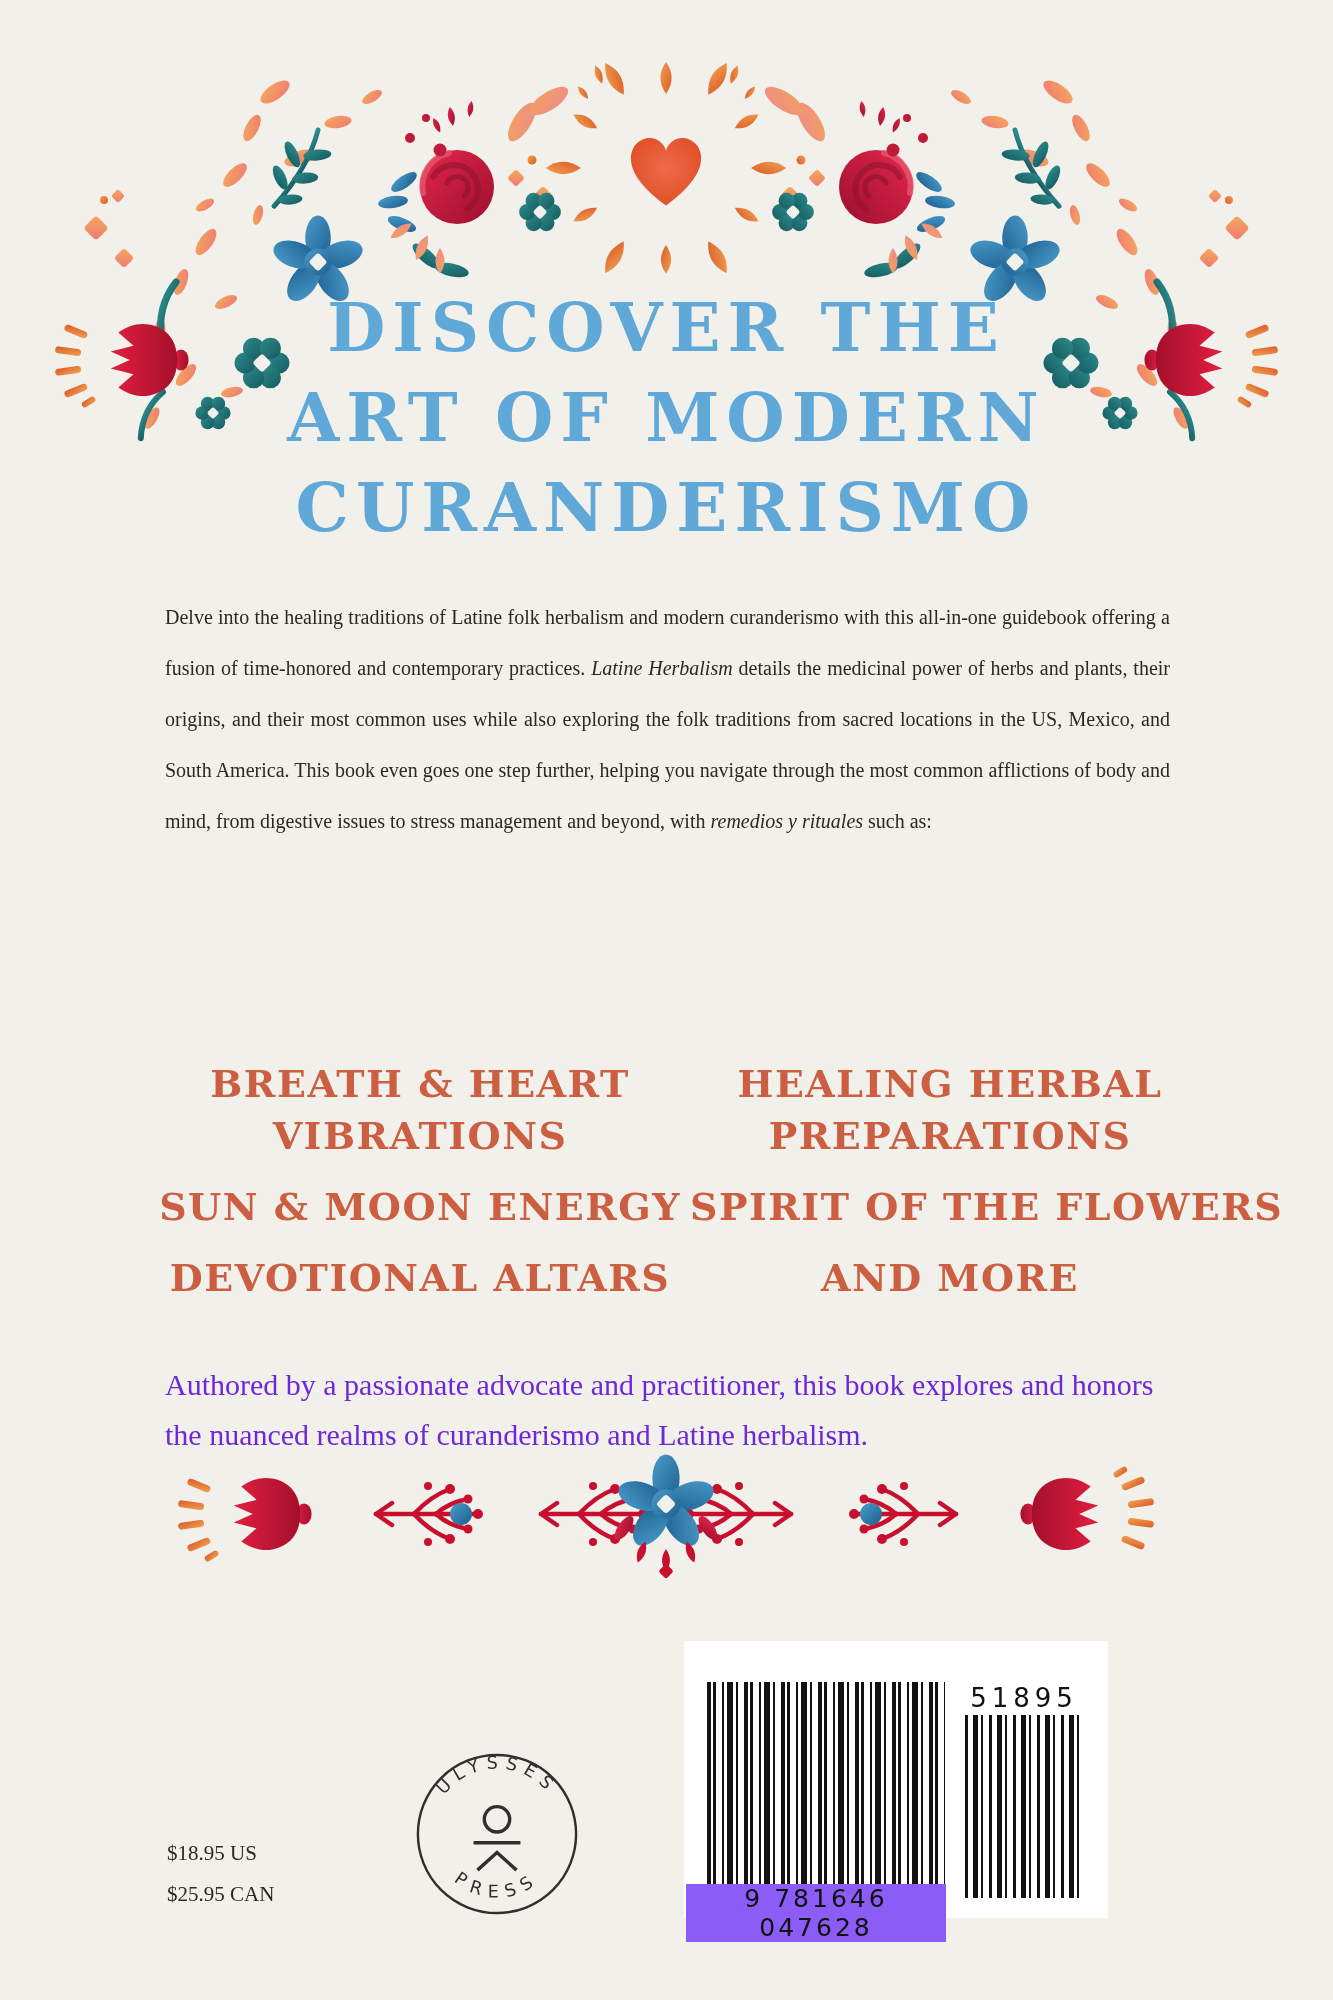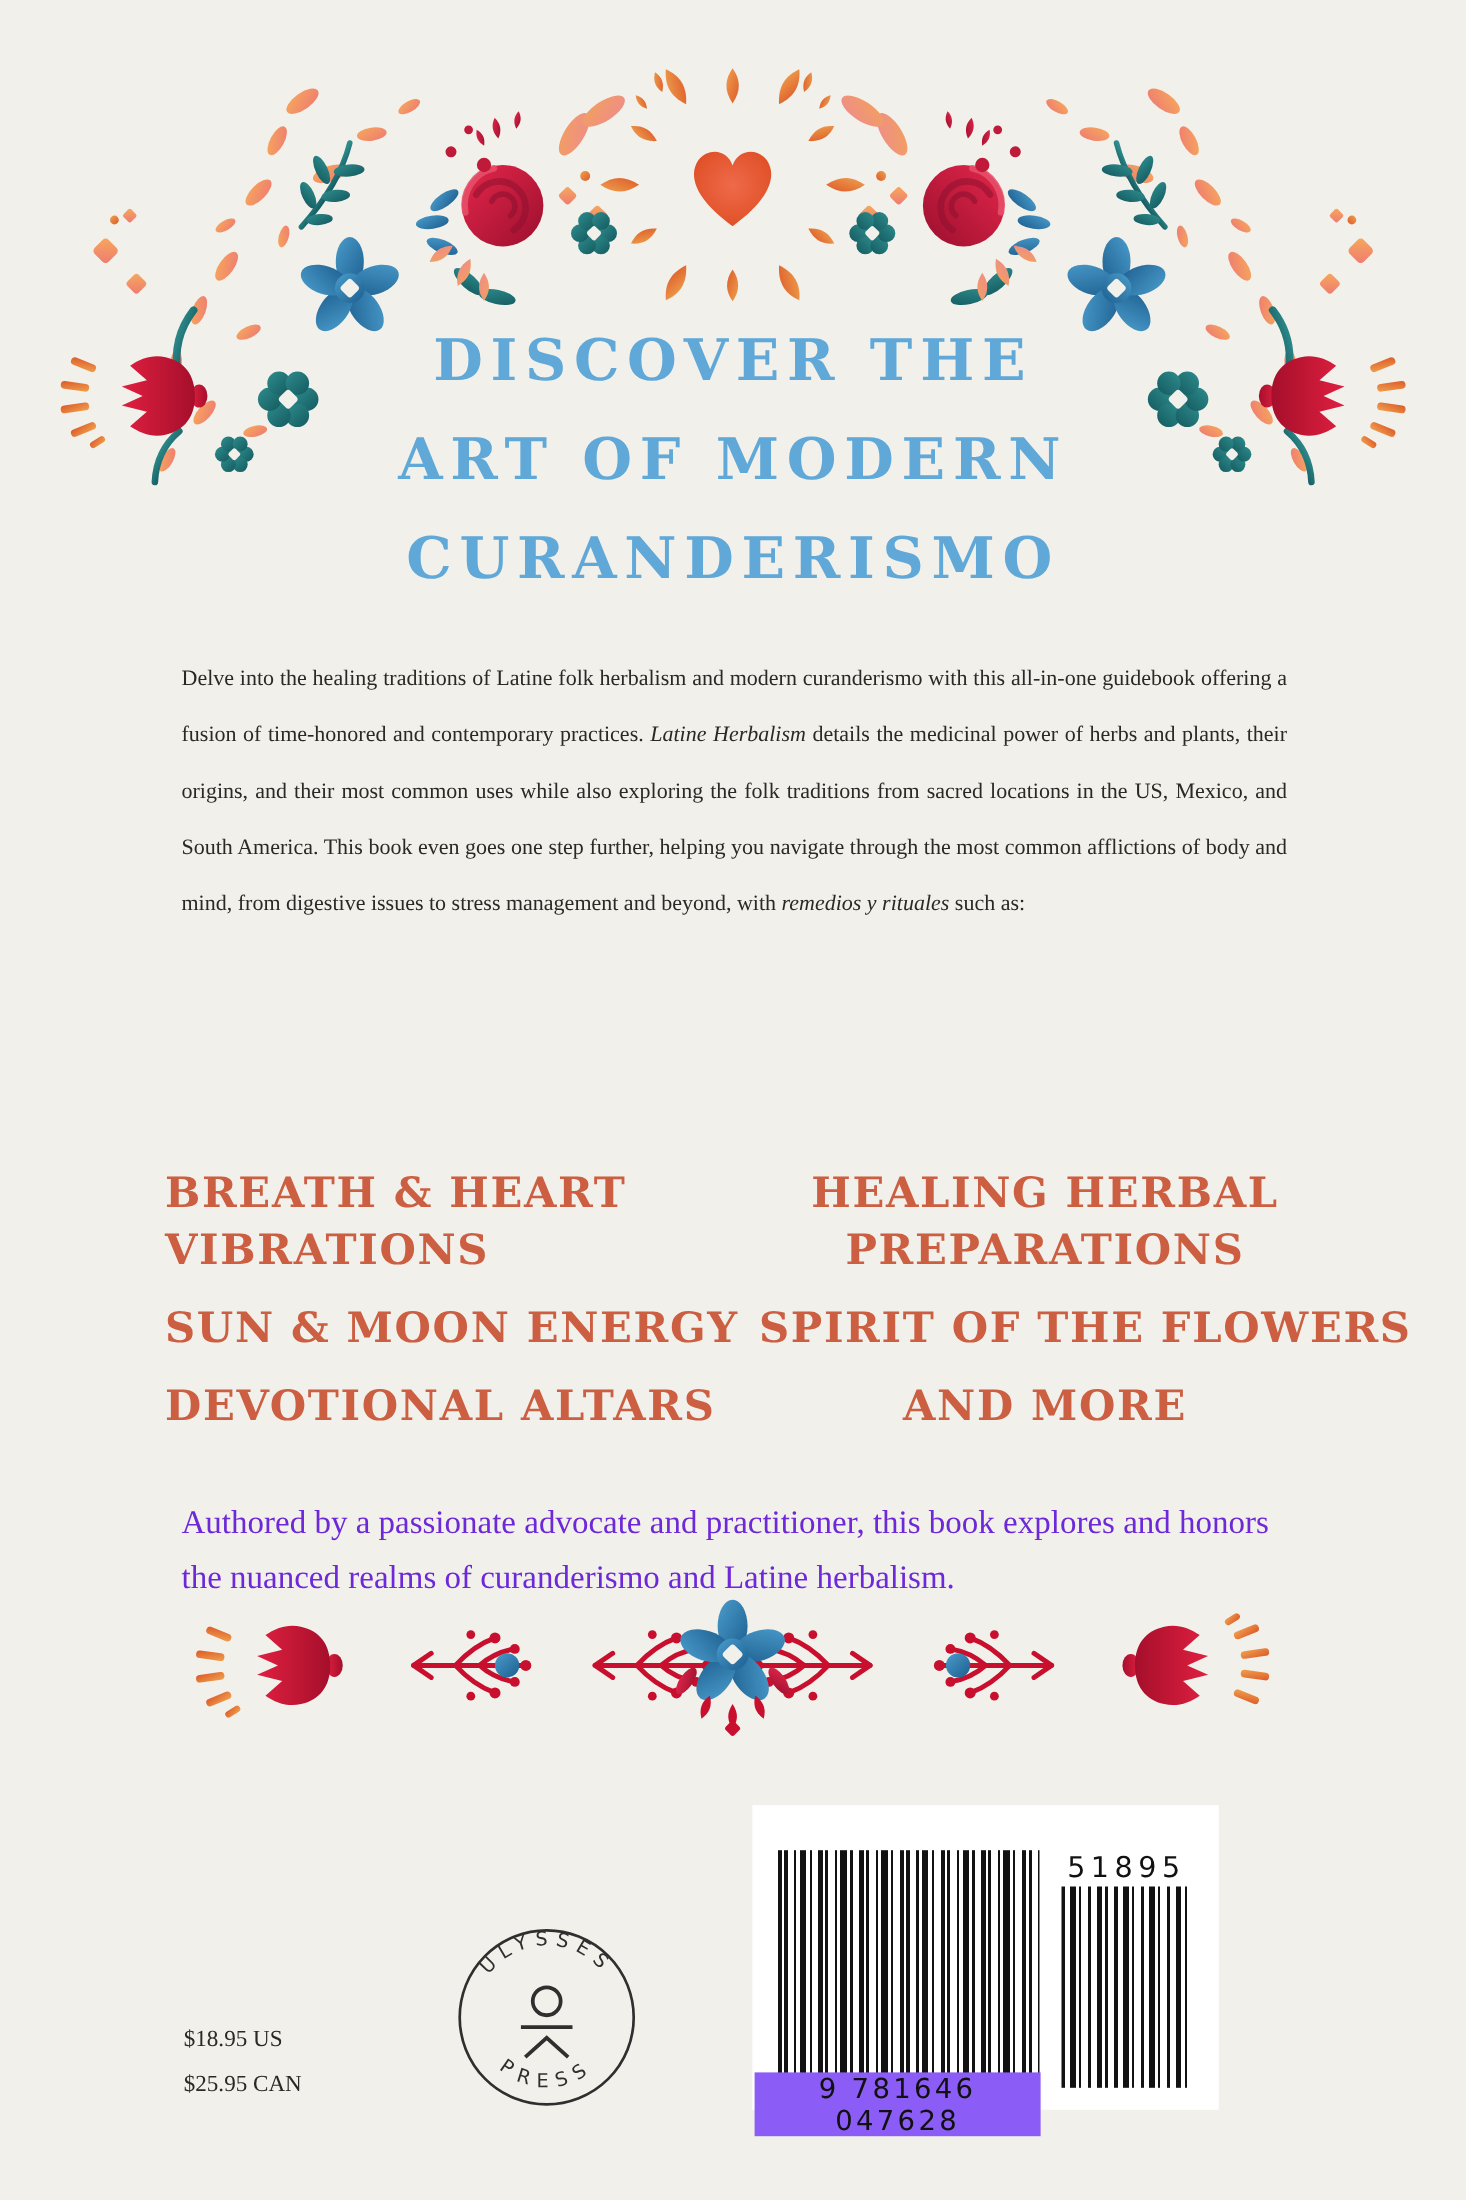--- a/index.html
+++ b/index.html
@@ -11,21 +11,21 @@
     overflow:hidden;
     font-family:"Liberation Serif", serif;
   }
   .cover svg{display:block;}
   
   .headline{
     position:absolute;top:283px;left:0;width:1333px;
     text-align:center;
     font-family:"DejaVu Serif", serif;
     font-weight:bold;
-    font-size:52px;line-height:90px;
+    font-size:67px;line-height:90px;
     letter-spacing:7px;
     color:#5FA8D8;
   }
   
   .intro{
     position:absolute;top:572px;left:165px;width:1005px;
     font-size:20px;line-height:51px;
     color:#2B2825;
     text-align:justify;
   }
@@ -39,21 +39,21 @@
   
   .features{
     position:absolute;top:1058px;left:150px;width:1060px;
     font-family:"DejaVu Serif", serif;
     font-weight:bold;
     color:#CC5E41;
     font-size:38px;line-height:52px;
     letter-spacing:1.5px;
   }
   .frow{display:flex;margin-bottom:19px;}
-  .fcell-l{width:540px;text-align:left;}
+  .fcell-l{width:540px;text-align:center;}
   .fcell-r{width:520px;text-align:center;}
   .nw{white-space:nowrap;}
   
   .price{
     position:absolute;top:1833px;left:167px;
     font-size:21px;line-height:41px;color:#2B2825;
   }
   .logo{position:absolute;top:1751px;left:414px;width:166px;height:166px;}
   .barcode-box{
     position:absolute;top:1641px;left:684px;width:424px;height:277px;

